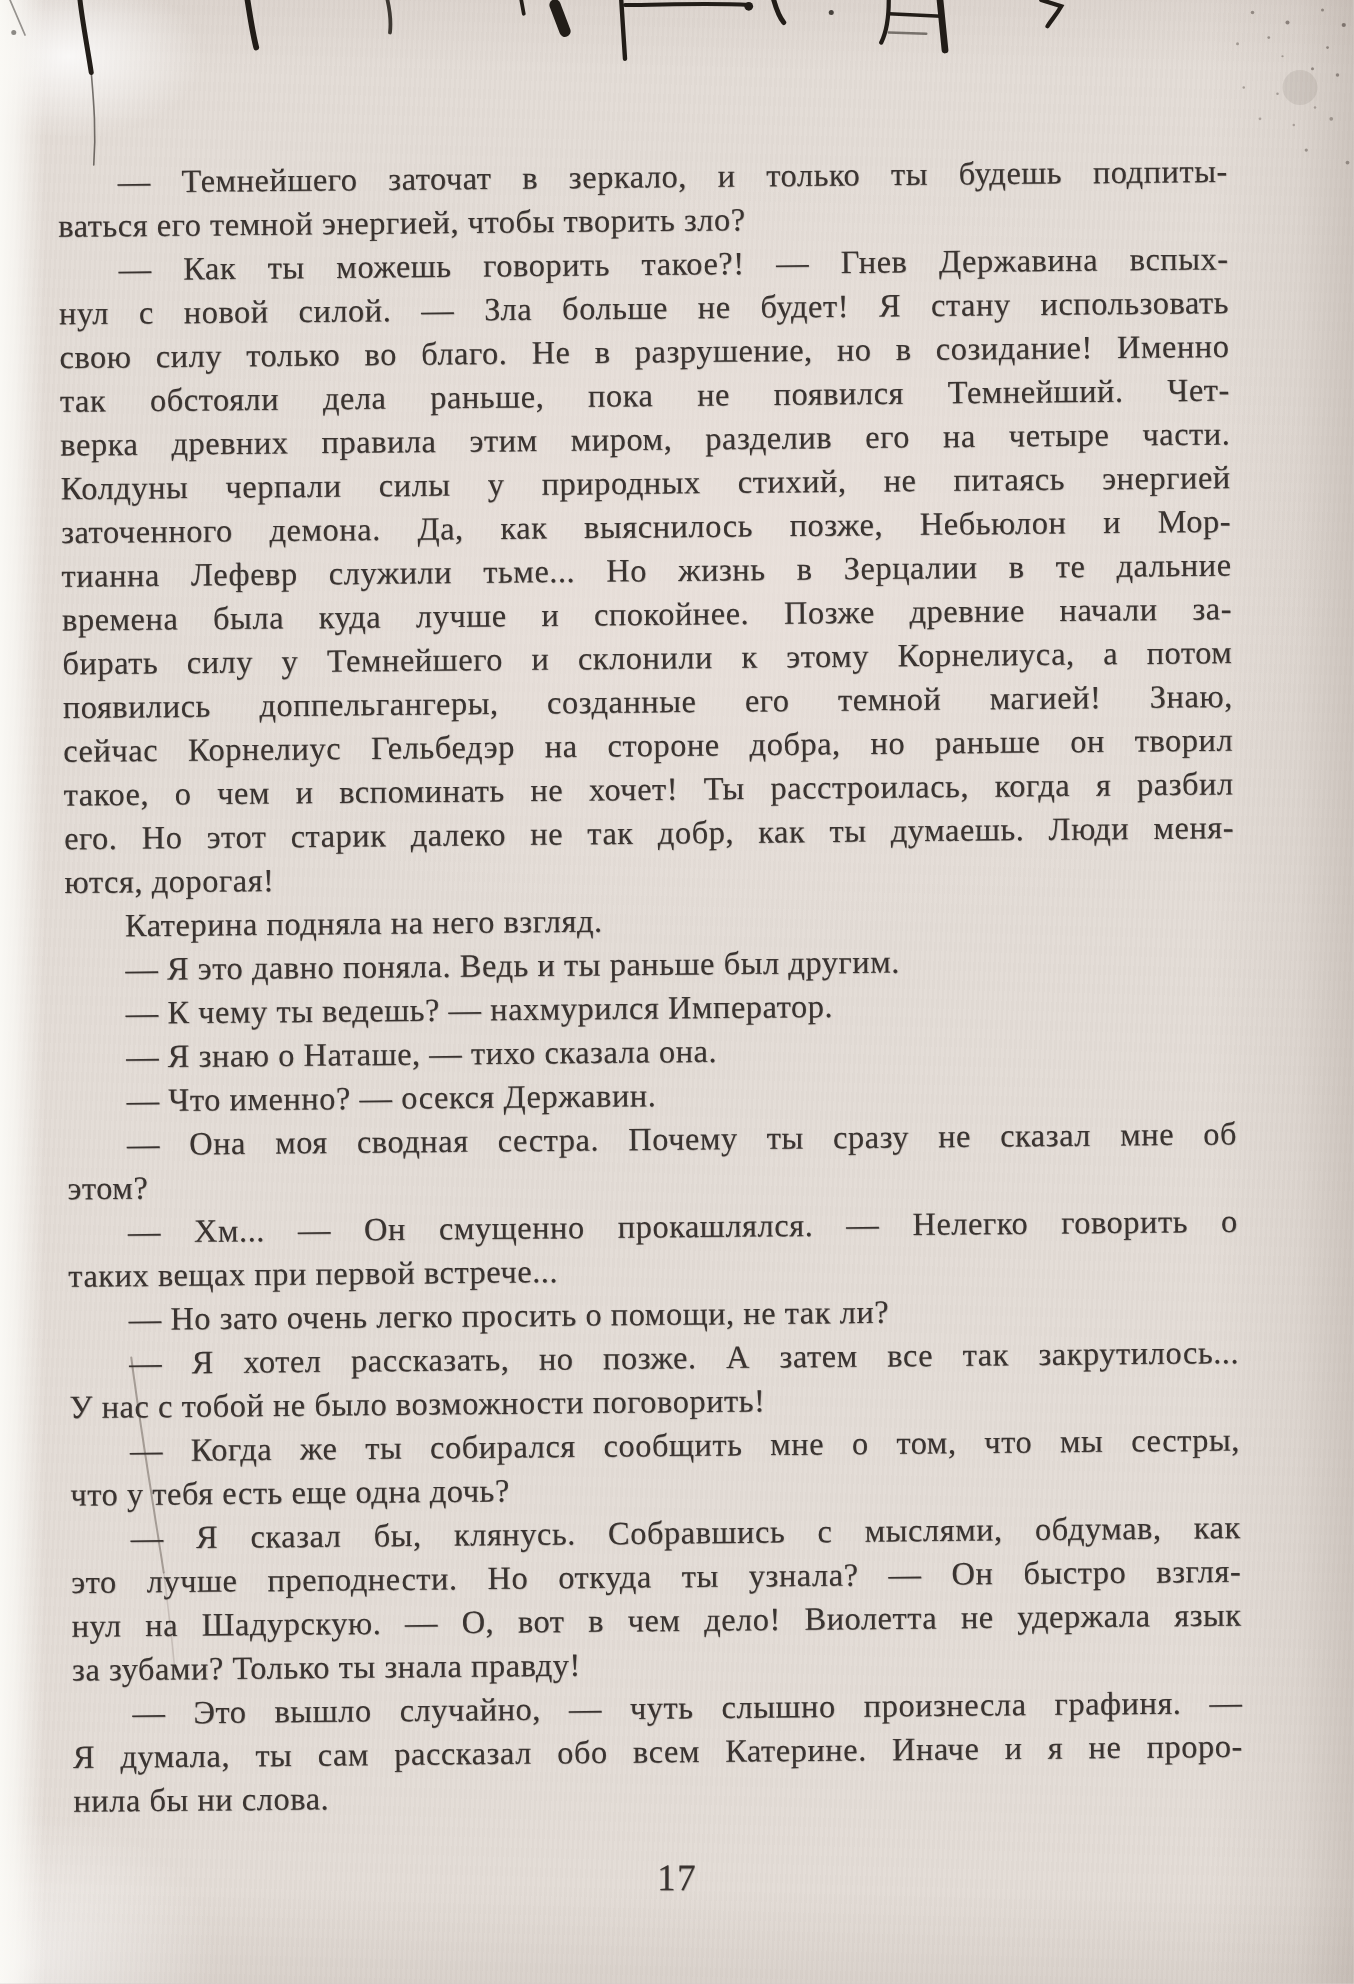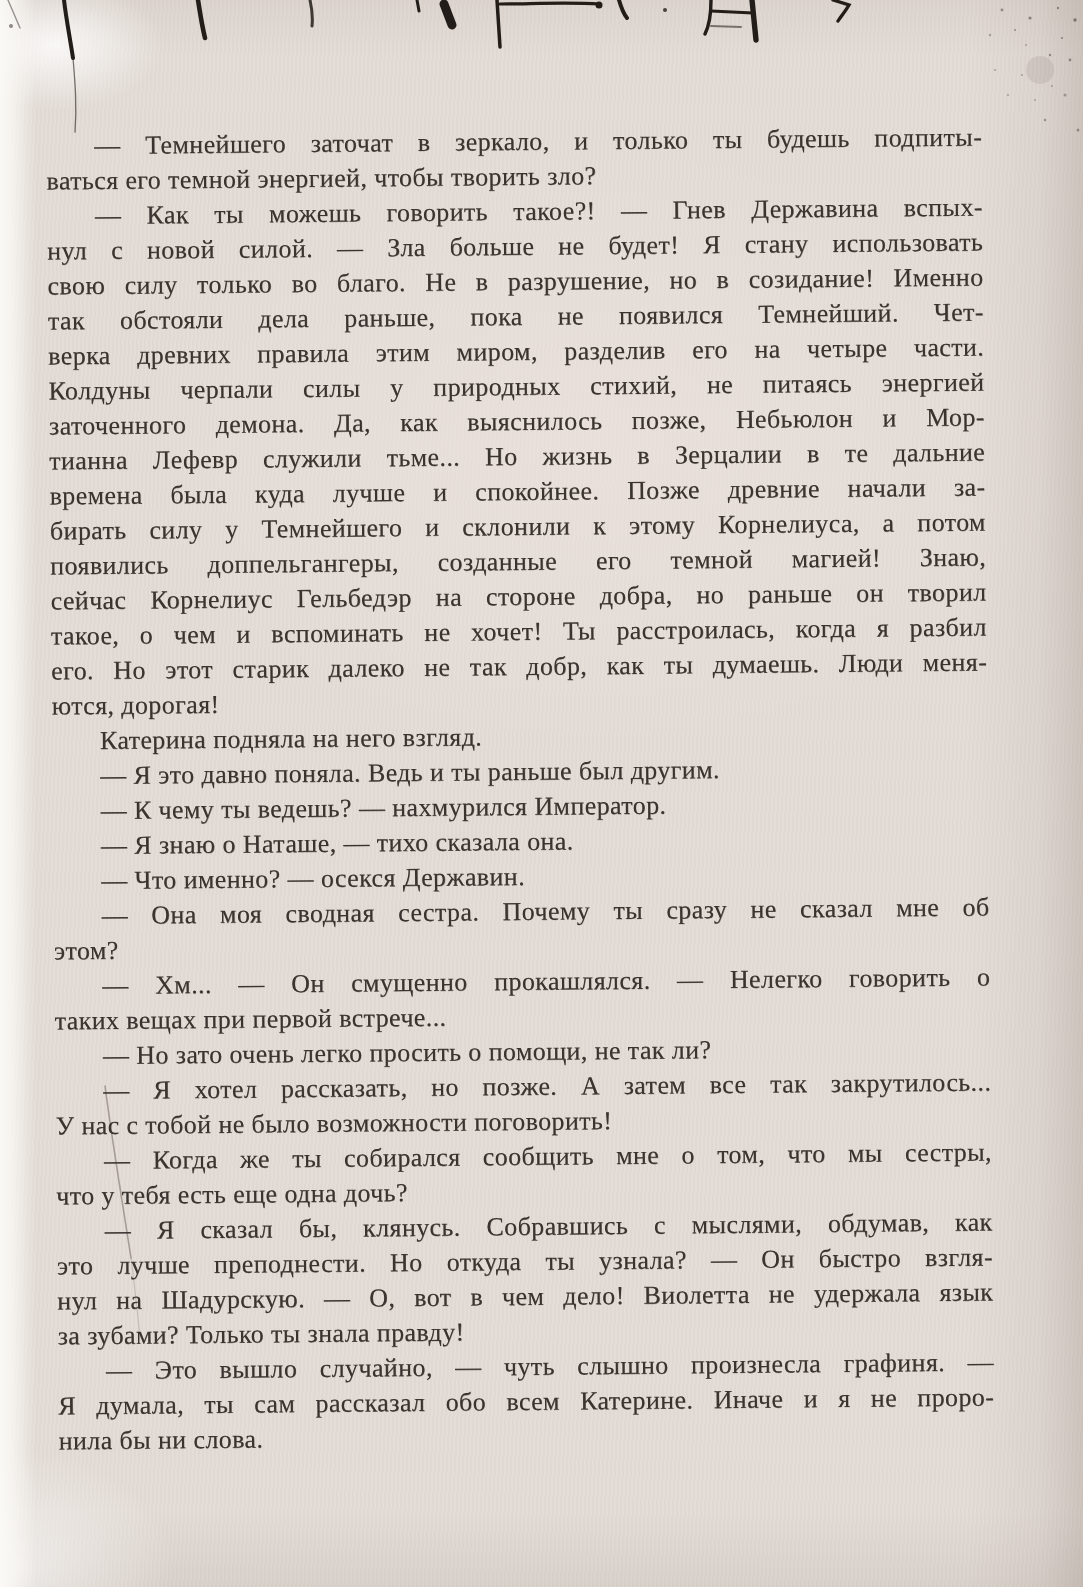--- a/index.html
+++ b/index.html
@@ -143,14 +143,15 @@
       <div class="line last">что у тебя есть еще одна дочь?</div>
       <div class="line first">— Я сказал бы, клянусь. Собравшись с мыслями, обдумав, как</div>
       <div class="line">это лучше преподнести. Но откуда ты узнала? — Он быстро взгля-</div>
       <div class="line">нул на Шадурскую. — О, вот в чем дело! Виолетта не удержала язык</div>
       <div class="line last">за зубами? Только ты знала правду!</div>
       <div class="line first">— Это вышло случайно, — чуть слышно произнесла графиня. —</div>
       <div class="line">Я думала, ты сам рассказал обо всем Катерине. Иначе и я не проро-</div>
       <div class="line last">нила бы ни слова.</div>
     </div>
 
+  <div class="page-number">17</div>
 
 </div>
 
 </body></html>

